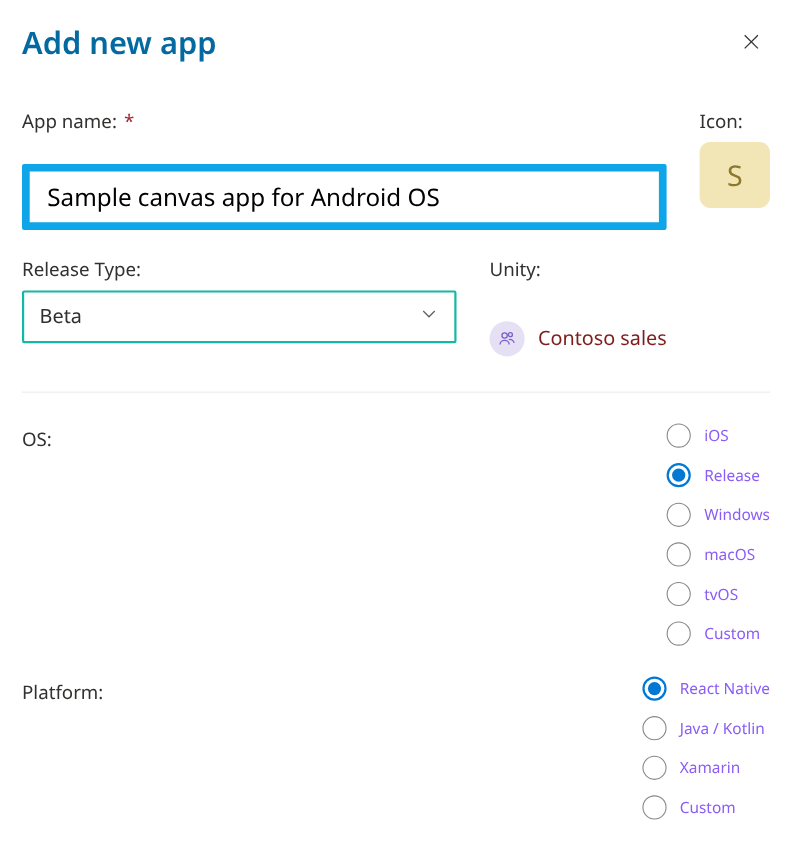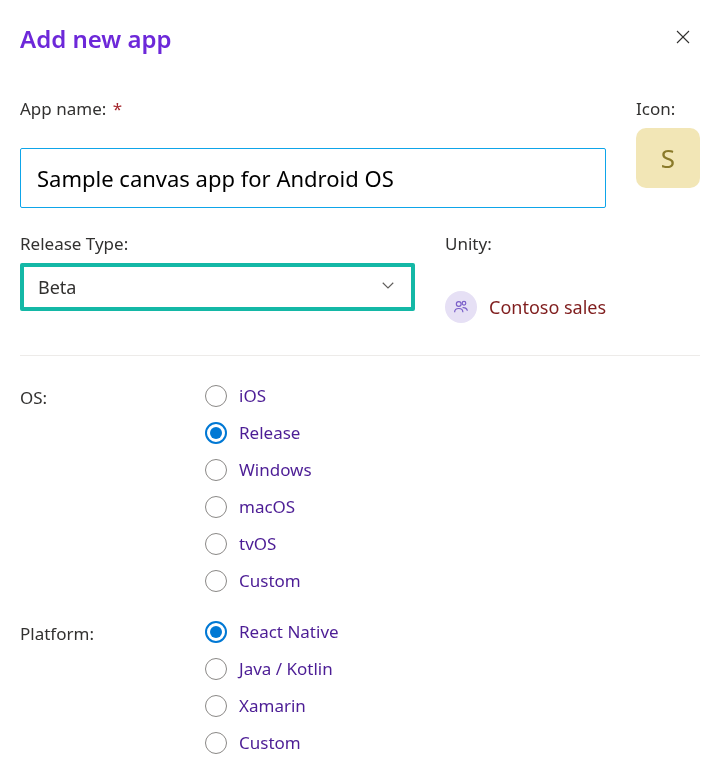--- a/index.html
+++ b/index.html
@@ -12,23 +12,23 @@
       padding: 20px 20px 0 20px;
       overflow: hidden;
     }
     .header {
       display: flex;
       justify-content: space-between;
       align-items: center;
       margin-bottom: 40px;
     }
     .title {
-      font-size: 24px;
+      font-size: 28px;
       font-weight: 600;
-      color: #6d28d9;
+      color: #0369a1;
     }
     .close-btn {
       background: none;
       border: none;
       cursor: pointer;
       padding: 8px;
       display: flex;
       align-items: center;
       justify-content: center;
     }
@@ -45,21 +45,21 @@
       color: #323130;
       margin-bottom: 8px;
     }
     .required { color: #a4262c; margin-left: 2px; }
     .text-input {
       width: 100%;
       height: 60px;
       padding: 0 16px;
       font-size: 22px;
       font-family: inherit;
-      border: 1px solid #0ea5e9;
+      border: 7px solid #0ea5e9;
       border-radius: 2px;
       outline: none;
     }
     .icon-tile {
       width: 64px;
       height: 60px;
       border-radius: 10px;
       background: #f2e6b6;
       display: flex;
       align-items: center;
@@ -67,21 +67,21 @@
       font-size: 26px;
       color: #8a7a2a;
     }
     .select-wrap {
       position: relative;
       width: 395px;
     }
     .select-display {
       width: 100%;
       height: 48px;
-      border: 4px solid #14b8a6;
+      border: 2px solid #14b8a6;
       border-radius: 2px;
       display: flex;
       align-items: center;
       justify-content: space-between;
       padding: 0 14px;
       font-size: 18px;
       cursor: pointer;
       background: #fff;
     }
     .chevron svg { width: 18px; height: 18px; }
@@ -104,20 +104,21 @@
     .owner-name { font-size: 18px; color: #7f1d1d; }
     .divider {
       border: none;
       border-top: 1px solid #edebe9;
       margin: 10px 0 28px 0;
     }
     .radio-group-row {
       display: flex;
       align-items: flex-start;
       margin-bottom: 28px;
+      justify-content: space-between;
     }
     .radio-group-label {
       width: 185px;
       font-size: 17px;
       color: #323130;
       padding-top: 2px;
     }
     .radio-list {
       display: flex;
       flex-direction: column;
@@ -140,22 +141,22 @@
       flex-shrink: 0;
     }
     .radio-circle.checked { border: 2px solid #0078d4; }
     .radio-dot {
       width: 12px;
       height: 12px;
       border-radius: 50%;
       background: #0078d4;
     }
     .radio-label {
-      font-size: 17px;
-      color: #4c1d95;
+      font-size: 14px;
+      color: #8b5cf6;
     }
   </style>
 </head>
 <body>
 
 <div class="header">
   <h1 class="title">Add new app</h1>
   <button class="close-btn">
     <span>
       <svg viewBox="0 0 24 24" fill="none" stroke="#323130" stroke-width="1.5">

